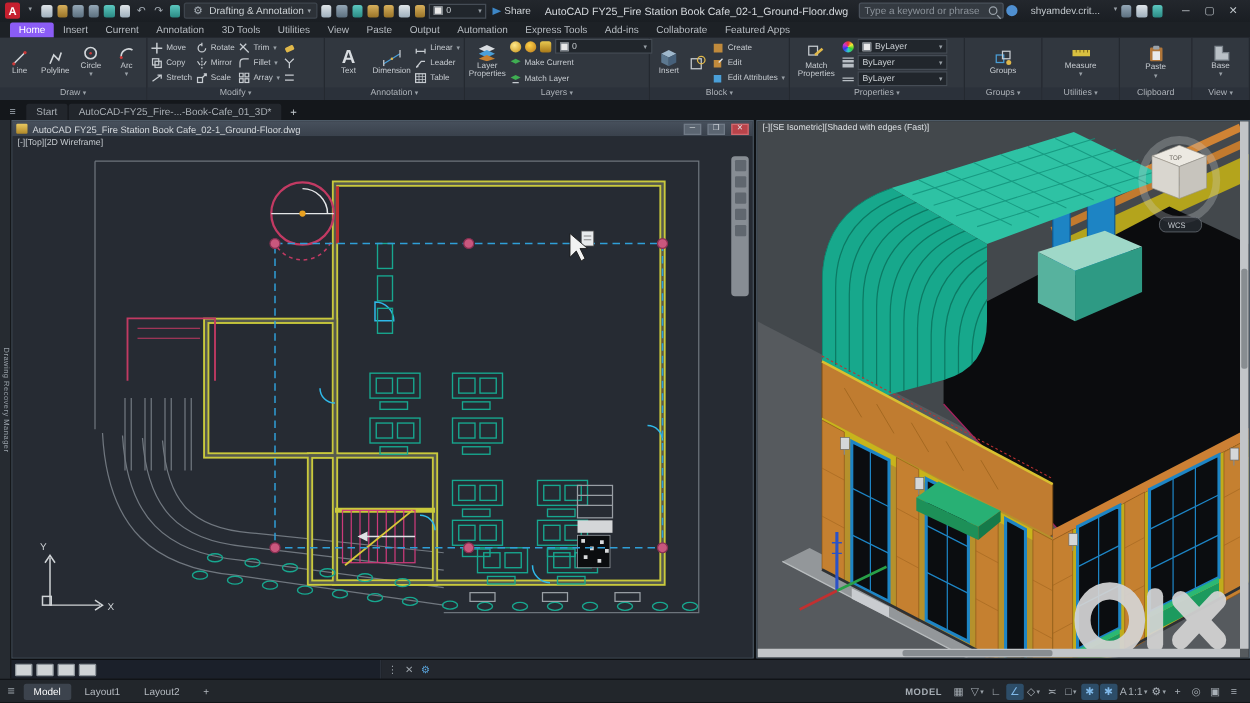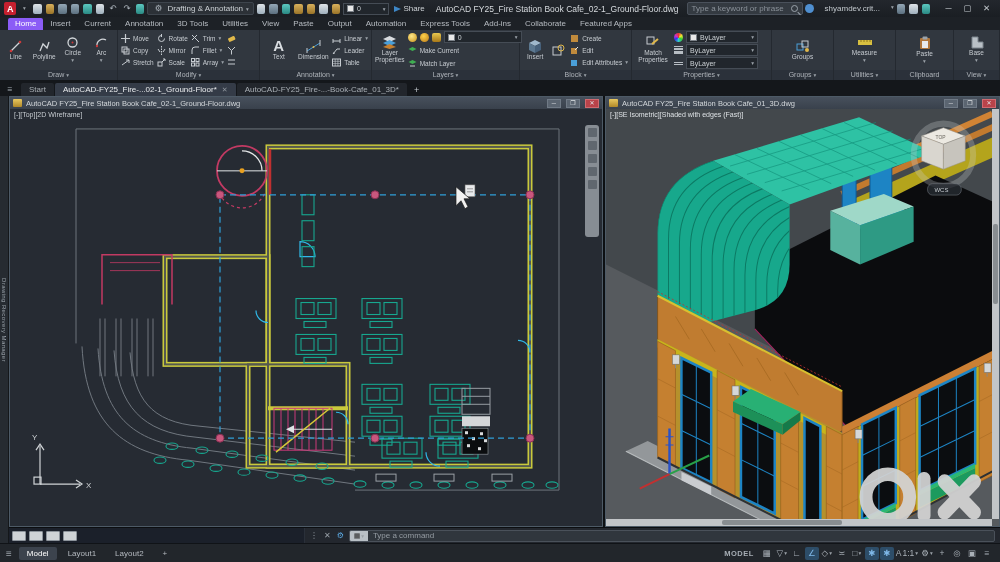--- a/index.html
+++ b/index.html
@@ -528,24 +528,20 @@
       </div>
       <div class="ptitle"><span>View</span> <span class="caret">▾</span></div>
     </div>
   </div>
 
   <div class="filetabs">
     <span class="gi" style="margin-right:4px">≡</span>
     <div class="ftab">
         <span>Start</span>
       </div>
-    <div class="ftab active">
-      <span>AutoCAD-FY25_Fire-...02-1_Ground-Floor*</span>
-      <span class="x">✕</span>
-    </div>
     <div class="ftab">
         <span>AutoCAD-FY25_Fire-...-Book-Cafe_01_3D*</span>
       </div>
     <span class="plus">+</span>
   </div>
 
   <div class="main">
     <div class="palette">
       <span class="palette-label">Drawing Recovery Manager</span>
     </div>
@@ -706,28 +702,20 @@
                 <path d="M30,376 H70 M66,372 L72,376 L66,380"></path>
                 <rect x="24" y="369" width="7" height="7"></rect>
               </g>
               <text x="22" y="332" font-size="8" fill="#cfd3d6">Y</text>
               <text x="76" y="380" font-size="8" fill="#cfd3d6">X</text>
             </svg>
           </div>
         </div>
 
         <div class="cadwin right">
-          <div class="wtitle">
-            <span class="wico"></span>
-            <span>AutoCAD  FY25_Fire Station Book Cafe_01_3D.dwg</span>
-            <span class="sp"></span>
-            <span class="wbtn">─</span>
-            <span class="wbtn">❐</span>
-            <span class="wbtn close">✕</span>
-          </div>
           <div class="canvas" style="background:#43484c">
             <div class="vpctl" style="color:#dde1e4">[-][SE Isometric][Shaded with edges (Fast)]</div>
             <svg class="fill" viewBox="0 0 396 402" preserveAspectRatio="none">
               <defs>
                 <path id="corru" d="M108,50 C70,62 52,86 52,120 L52,178" fill="none" stroke="#0c7a64" stroke-width="1"></path>
                 <clipPath id="roofclip">
                     <path d="M108,50 L185,92 L185,150 Q185,185 150,194 L90,209 Q52,218 52,180 L52,120 C52,86 70,62 108,50 Z"></path>
                   </clipPath>
               </defs>
 
@@ -893,27 +881,20 @@
           <span class="minitab"></span>
           <span class="minitab"></span>
           <span class="minitab"></span>
           <span class="minitab"></span>
         </div>
         <div class="cmdbar">
           <div class="cmdicons">
             <span>⋮</span>
             <span>✕</span>
             <span class="wrench">⚙</span>
-          </div>
-          <div class="cmdfield">
-            <span class="cmdbtn">
-                <span>▦</span>
-                <span class="caret">▾</span>
-              </span>
-            <span class="cmdtext">Type a command</span>
           </div>
         </div>
       </div>
     </div>
   </div>
 
   <div class="statusbar">
     <span class="sb-menu">≡</span>
     <span class="lt active">Model</span>
     <span class="lt">Layout1</span>

